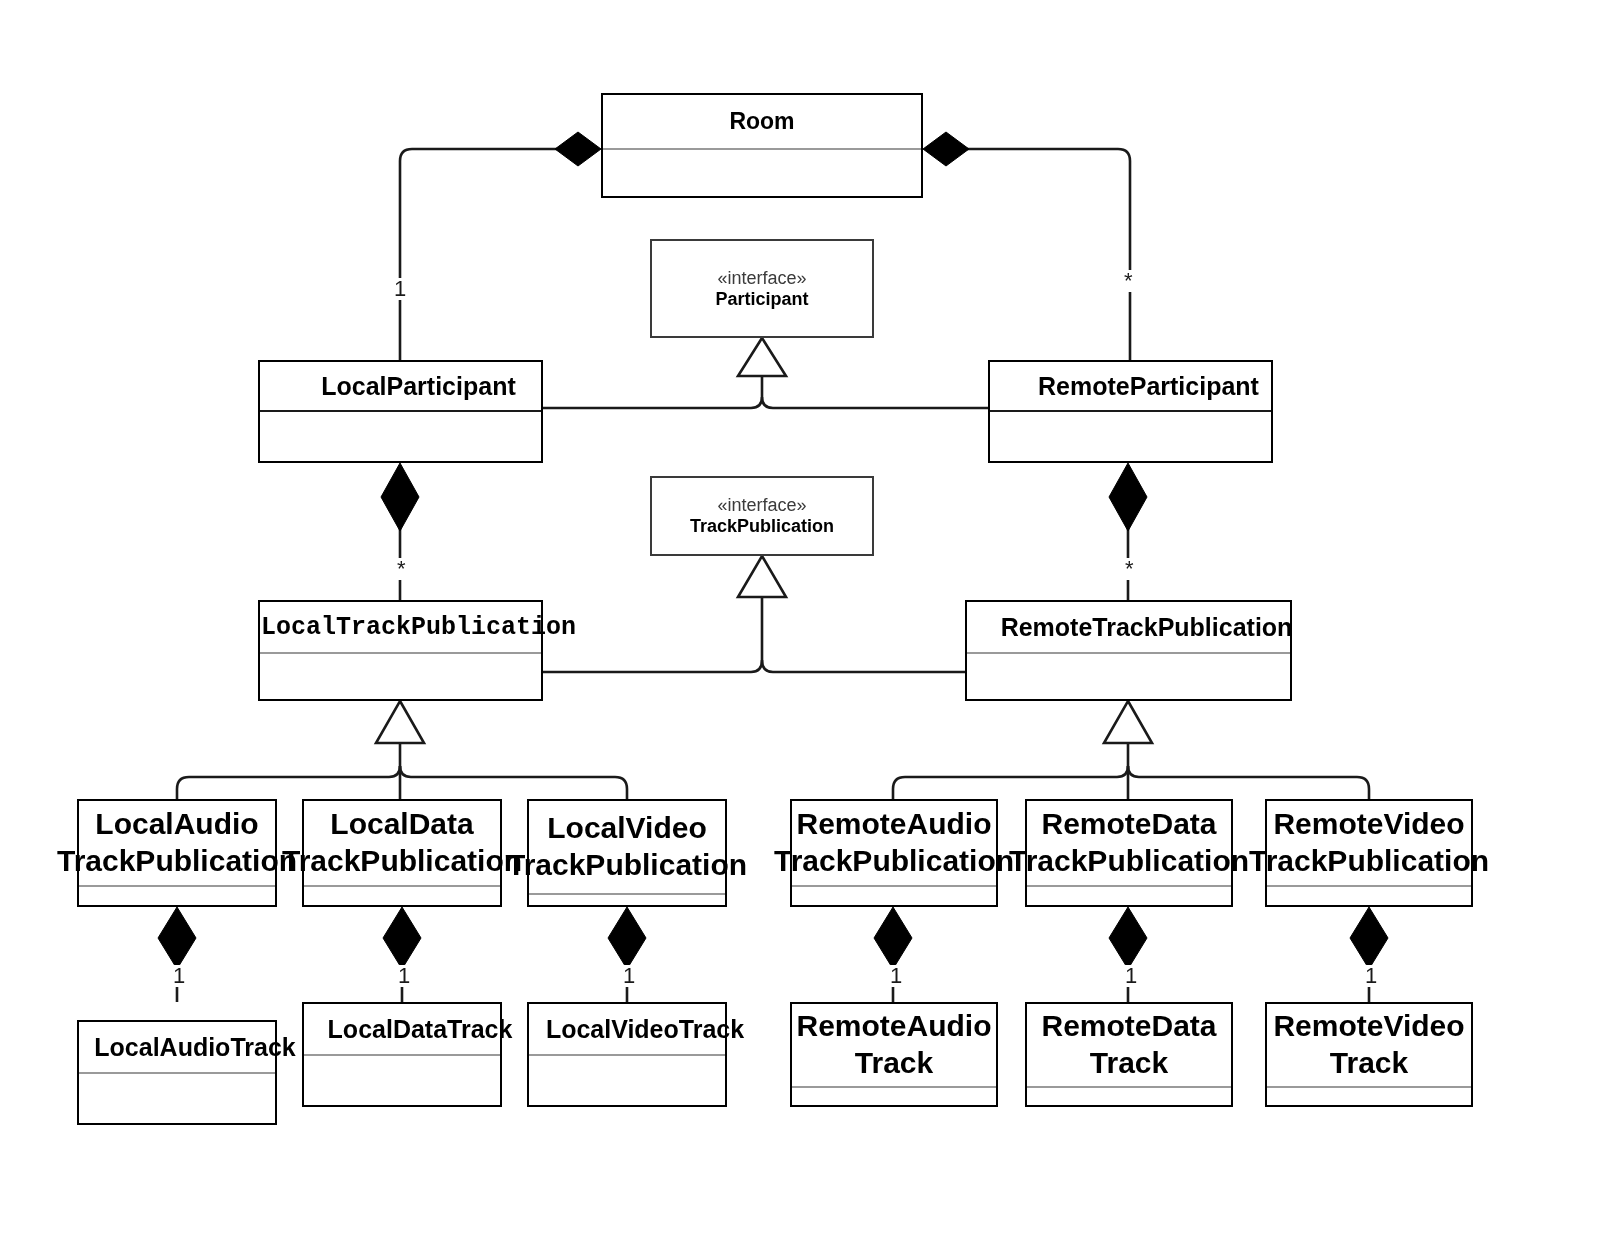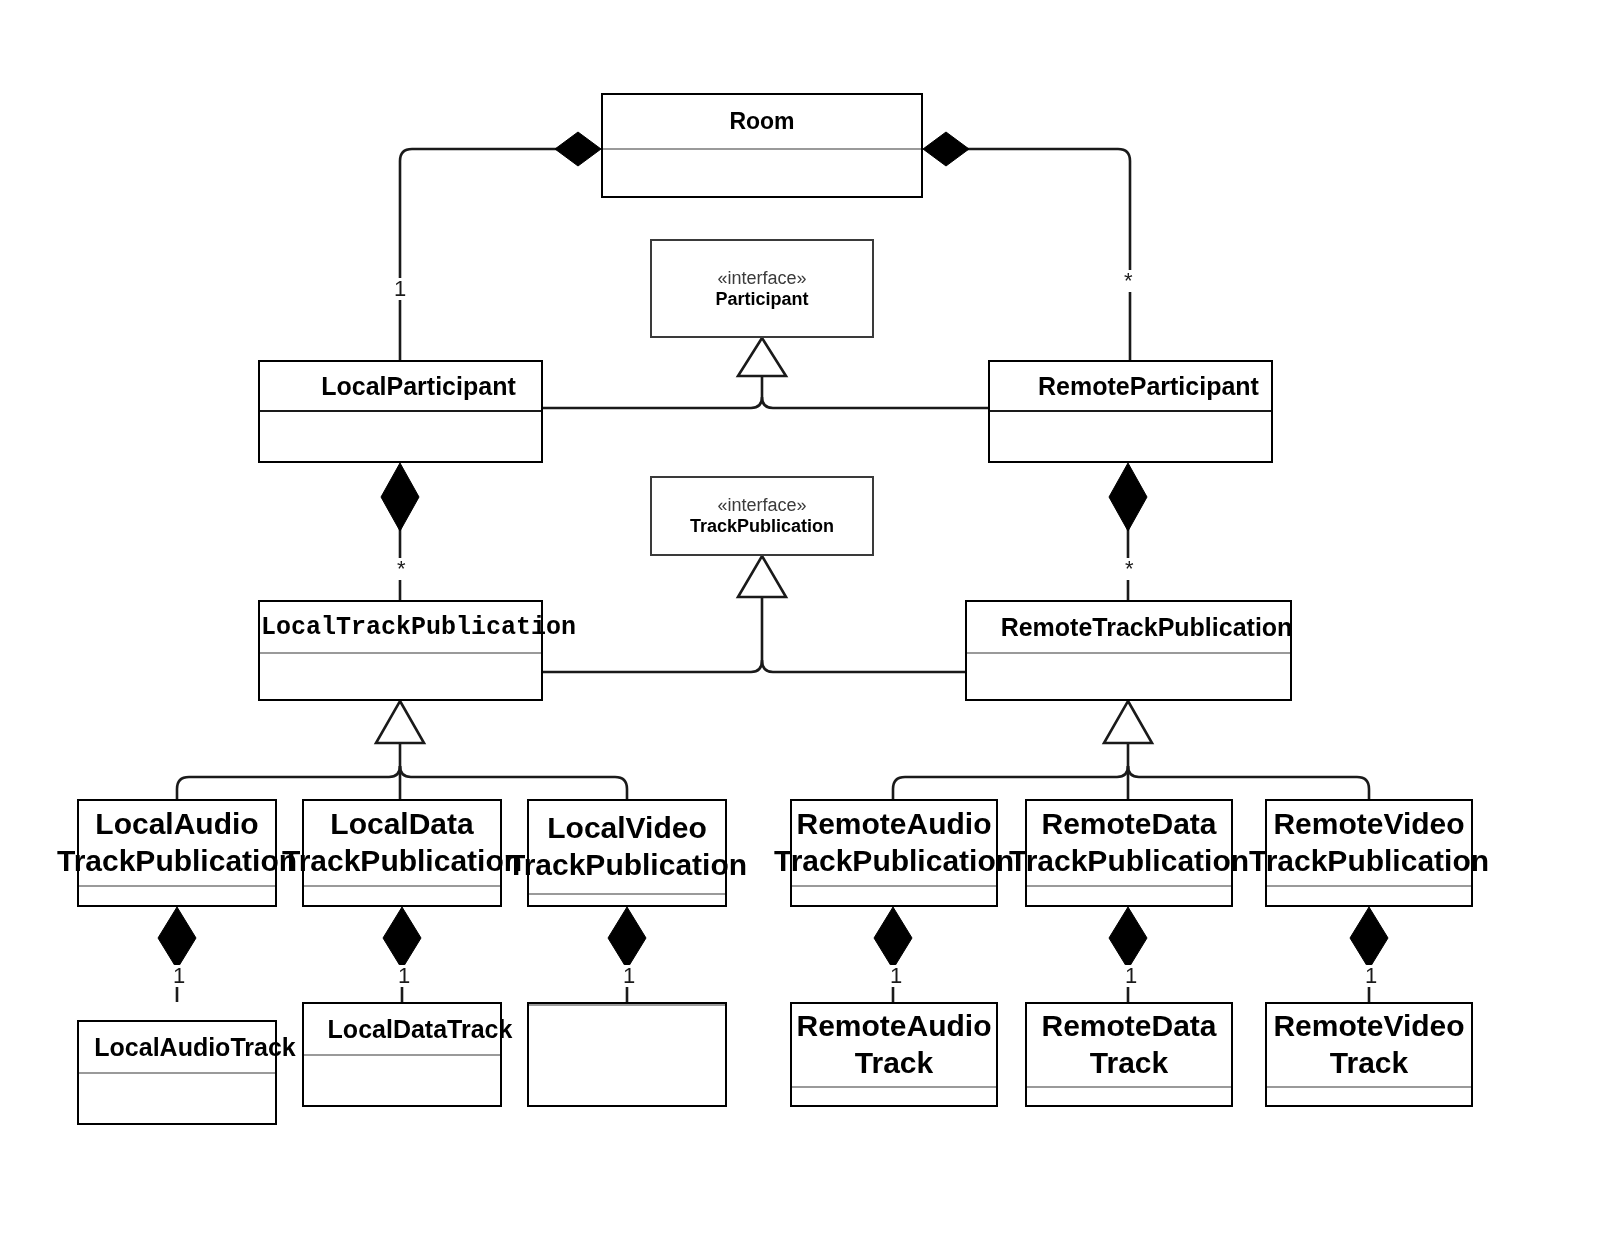--- a/index.html
+++ b/index.html
@@ -276,20 +276,23 @@
     <div class="node-inner">
       <div class="title t-part" style="height:50px;border-radius:6px;">
         <span>LocalDataTrack</span>
       </div>
       <div class="compartment"></div>
     </div>
   </div>
 
   <div class="node" style="left:527px;top:1002px;width:200px;height:105px;">
     <div class="node-inner">
+      <div class="title t-part" style="height:50px;">
+        <span>LocalVideoTrack</span>
+      </div>
       <div class="compartment"></div>
     </div>
   </div>
 
   <div class="node" style="left:790px;top:1002px;width:208px;height:105px;">
     <div class="node-inner">
       <div class="title t-small" style="height:82px;white-space:pre-line;">
         <span>RemoteAudio
 Track</span>
       </div>

